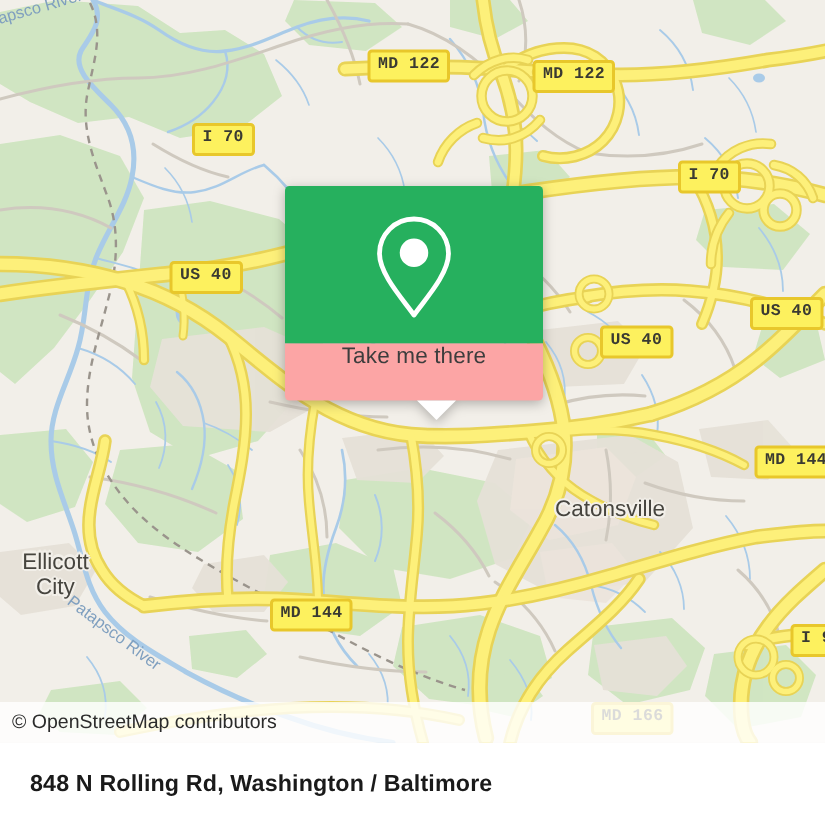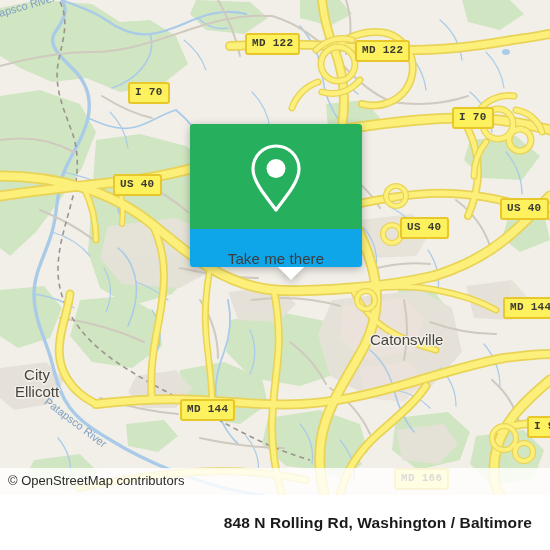--- a/index.html
+++ b/index.html
@@ -113,24 +113,24 @@
   }
   #callout-pin {
     position: absolute;
     left: 50%;
     top: 18px;
     transform: translateX(-50%);
   }
   #callout-bar {
     width: 172px;
     height: 38px;
-    background: #0ea5e9;
+    background: #fca5a5;
     border-radius: 0 0 3px 3px;
     display: flex;
-    align-items: flex-end;
+    align-items: flex-start;
     justify-content: center;
     position: relative;
   }
   #callout-label {
     color: #3d3d3d;
     font-family: "Liberation Sans", sans-serif;
     font-size: 15px;
     letter-spacing: 0.1px;
   }
   #callout-tail {
@@ -147,21 +147,21 @@
   
   #footer {
     position: absolute;
     left: 0;
     top: 495px;
     width: 550px;
     height: 55px;
     background: #ffffff;
     display: flex;
     align-items: center;
-    justify-content: flex-end;
+    justify-content: flex-start;
     box-sizing: border-box;
     padding: 0 18px 0 20px;
   }
   #footer-address {
     color: #1a1a1a;
     font-family: "Liberation Sans", sans-serif;
     font-size: 15.5px;
     font-weight: bold;
     letter-spacing: 0.1px;
   }
@@ -462,22 +462,22 @@
     <div class="shield" style="left:400px; top:217px;"><span>US 40</span></div>
     <div class="shield" style="left:500px; top:198px;"><span>US 40</span></div>
     <div class="shield" style="left:503px; top:297px;"><span>MD 144</span></div>
     <div class="shield" style="left:180px; top:399px;"><span>MD 144</span></div>
     <div class="shield" style="left:394px; top:468px;"><span>MD 166</span></div>
     <div class="shield" style="left:527px; top:416px;"><span>I 9</span></div>
 
     <div class="place-label" style="left:370px; top:331px;"><span>Catonsville</span></div>
 
     <div class="place-label two-line" style="left:0px; top:366px; width:74px;">
+      <div>Ellicott</div>
       <div>City</div>
-      <div>Ellicott</div>
     </div>
 
     <div class="water-label" style="left:-4px; top:8px; transform: rotate(-16deg); transform-origin: left center;"><span>tapsco River</span></div>
 
     <div class="water-label" style="left:46px; top:394px; transform: rotate(37deg); transform-origin: left center;"><span>Patapsco River</span></div>
 
     <div id="callout">
       <div id="callout-green">
         <svg id="callout-pin" width="62" height="72" viewBox="0 0 62 72">
           <path d="M31 4 C43.7 4 54 14.3 54 27 C54 41 38 58 31 68 C24 58 8 41 8 27 C8 14.3 18.3 4 31 4 Z" fill="none" stroke="#ffffff" stroke-width="3.2" stroke-linejoin="round"></path>

